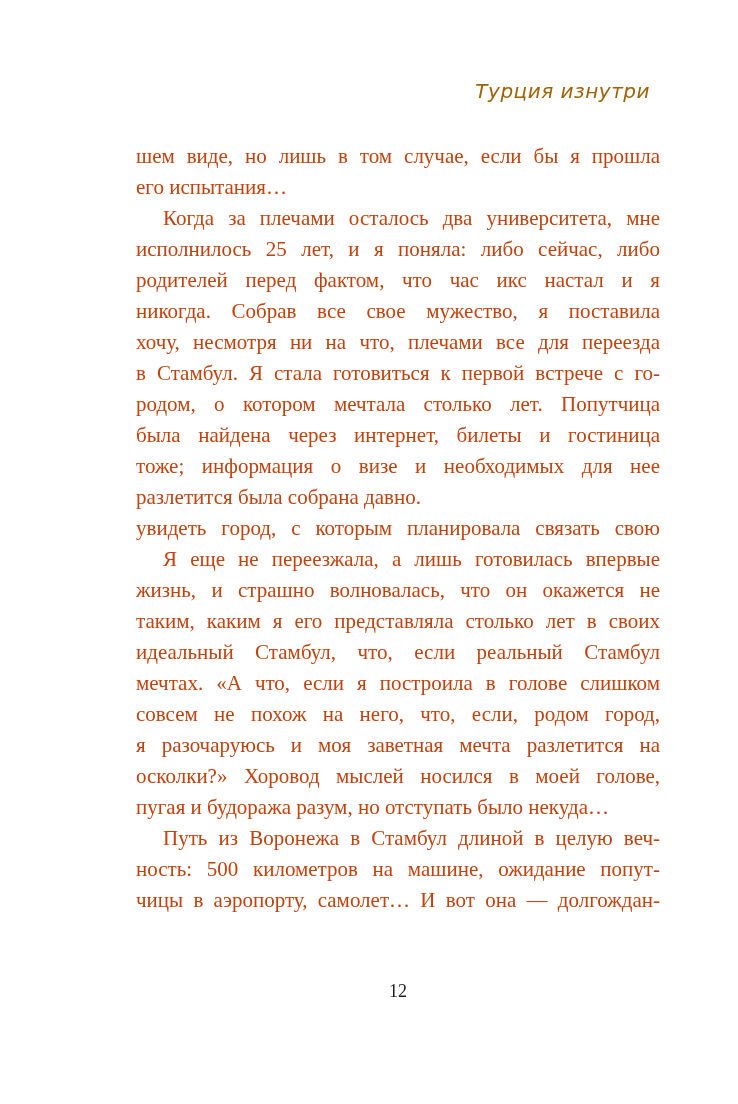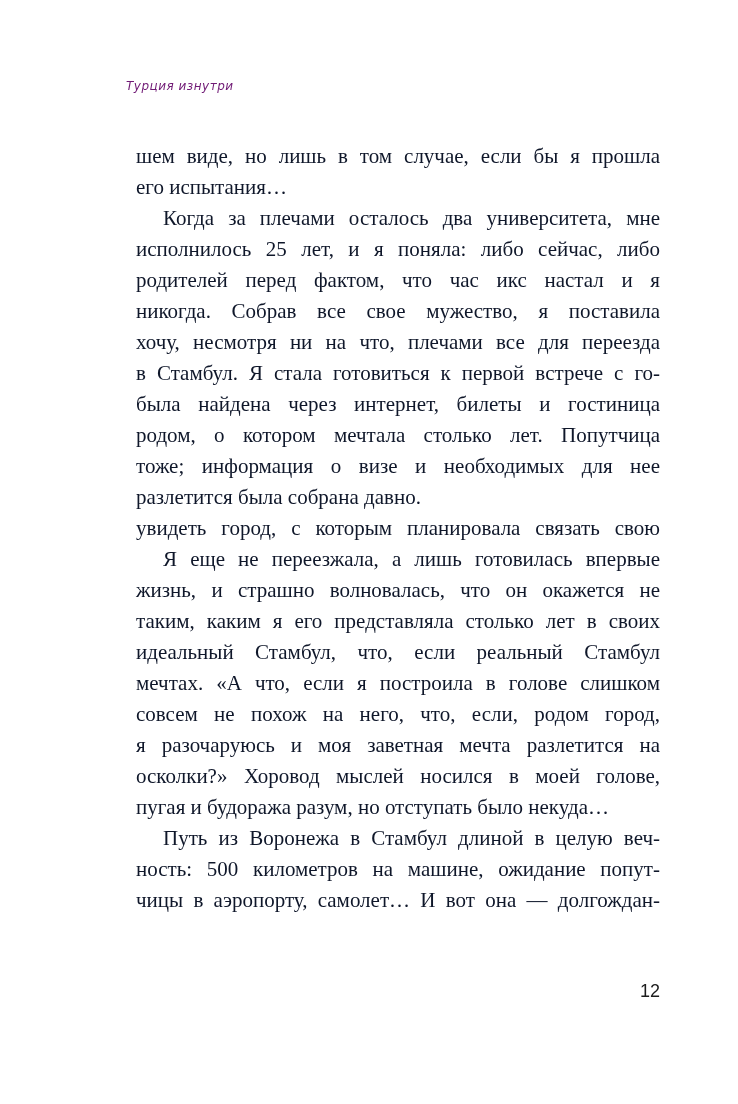--- a/index.html
+++ b/index.html
@@ -12,55 +12,55 @@
     width: 738px;
     height: 1104px;
     background: #ffffff;
     overflow: hidden;
   }
   .running-header {
     position: absolute;
     top: 79px;
     left: 126px;
     width: 524px;
-    text-align: left;
+    text-align: right;
     font-family: "DejaVu Sans", sans-serif;
     font-style: italic;
-    font-size: 12px;
+    font-size: 20px;
     letter-spacing: 0.5px;
-    color: #701a75;
+    color: #a16207;
   }
   .text-block {
     position: absolute;
     top: 141px;
     left: 136px;
     width: 524px;
     font-family: "Liberation Serif", "DejaVu Serif", serif;
     font-size: 21px;
-    color: #0f172a;
+    color: #c2410c;
   }
   .line {
     line-height: 31px;
     text-align: justify;
     text-align-last: justify;
     white-space: normal;
   }
   .line.end {
     text-align-last: left;
   }
   .line.indent {
     text-indent: 27px;
   }
   .folio {
     position: absolute;
     top: 981px;
     left: 136px;
     width: 524px;
-    text-align: right;
-    font-family: Liberation Sans, sans-serif;
+    text-align: center;
+    font-family: Liberation Serif, serif;
     font-size: 18px;
     color: #1c1c1c;
   }
 </style>
 </head>
 <body>
 
 <div class="page">
   <div class="running-header">Турция изнутри</div>
 
@@ -69,22 +69,22 @@
         <div class="line">шем виде, но лишь в том случае, если бы я прошла</div>
         <div class="line end">его испытания…</div>
       </div>
       <div>
         <div class="line indent">Когда за плечами осталось два университета, мне</div>
         <div class="line">исполнилось 25 лет, и я поняла: либо сейчас, либо</div>
         <div class="line">родителей перед фактом, что час икс настал и я</div>
         <div class="line">никогда. Собрав все свое мужество, я поставила</div>
         <div class="line">хочу, несмотря ни на что, плечами все для переезда</div>
         <div class="line">в Стамбул. Я стала готовиться к первой встрече с го-</div>
+        <div class="line">родом, о котором мечтала столько лет. Попутчица</div>
         <div class="line">была найдена через интернет, билеты и гостиница</div>
-        <div class="line">родом, о котором мечтала столько лет. Попутчица</div>
         <div class="line">тоже; информация о визе и необходимых для нее</div>
         <div class="line end">разлетится была собрана давно.</div>
       </div>
       <div>
         <div class="line">увидеть город, с которым планировала связать свою</div>
         <div class="line indent">Я еще не переезжала, а лишь готовилась впервые</div>
         <div class="line">жизнь, и страшно волновалась, что он окажется не</div>
         <div class="line">таким, каким я его представляла столько лет в своих</div>
         <div class="line">идеальный Стамбул, что, если реальный Стамбул</div>
         <div class="line">мечтах. «А что, если я построила в голове слишком</div>

